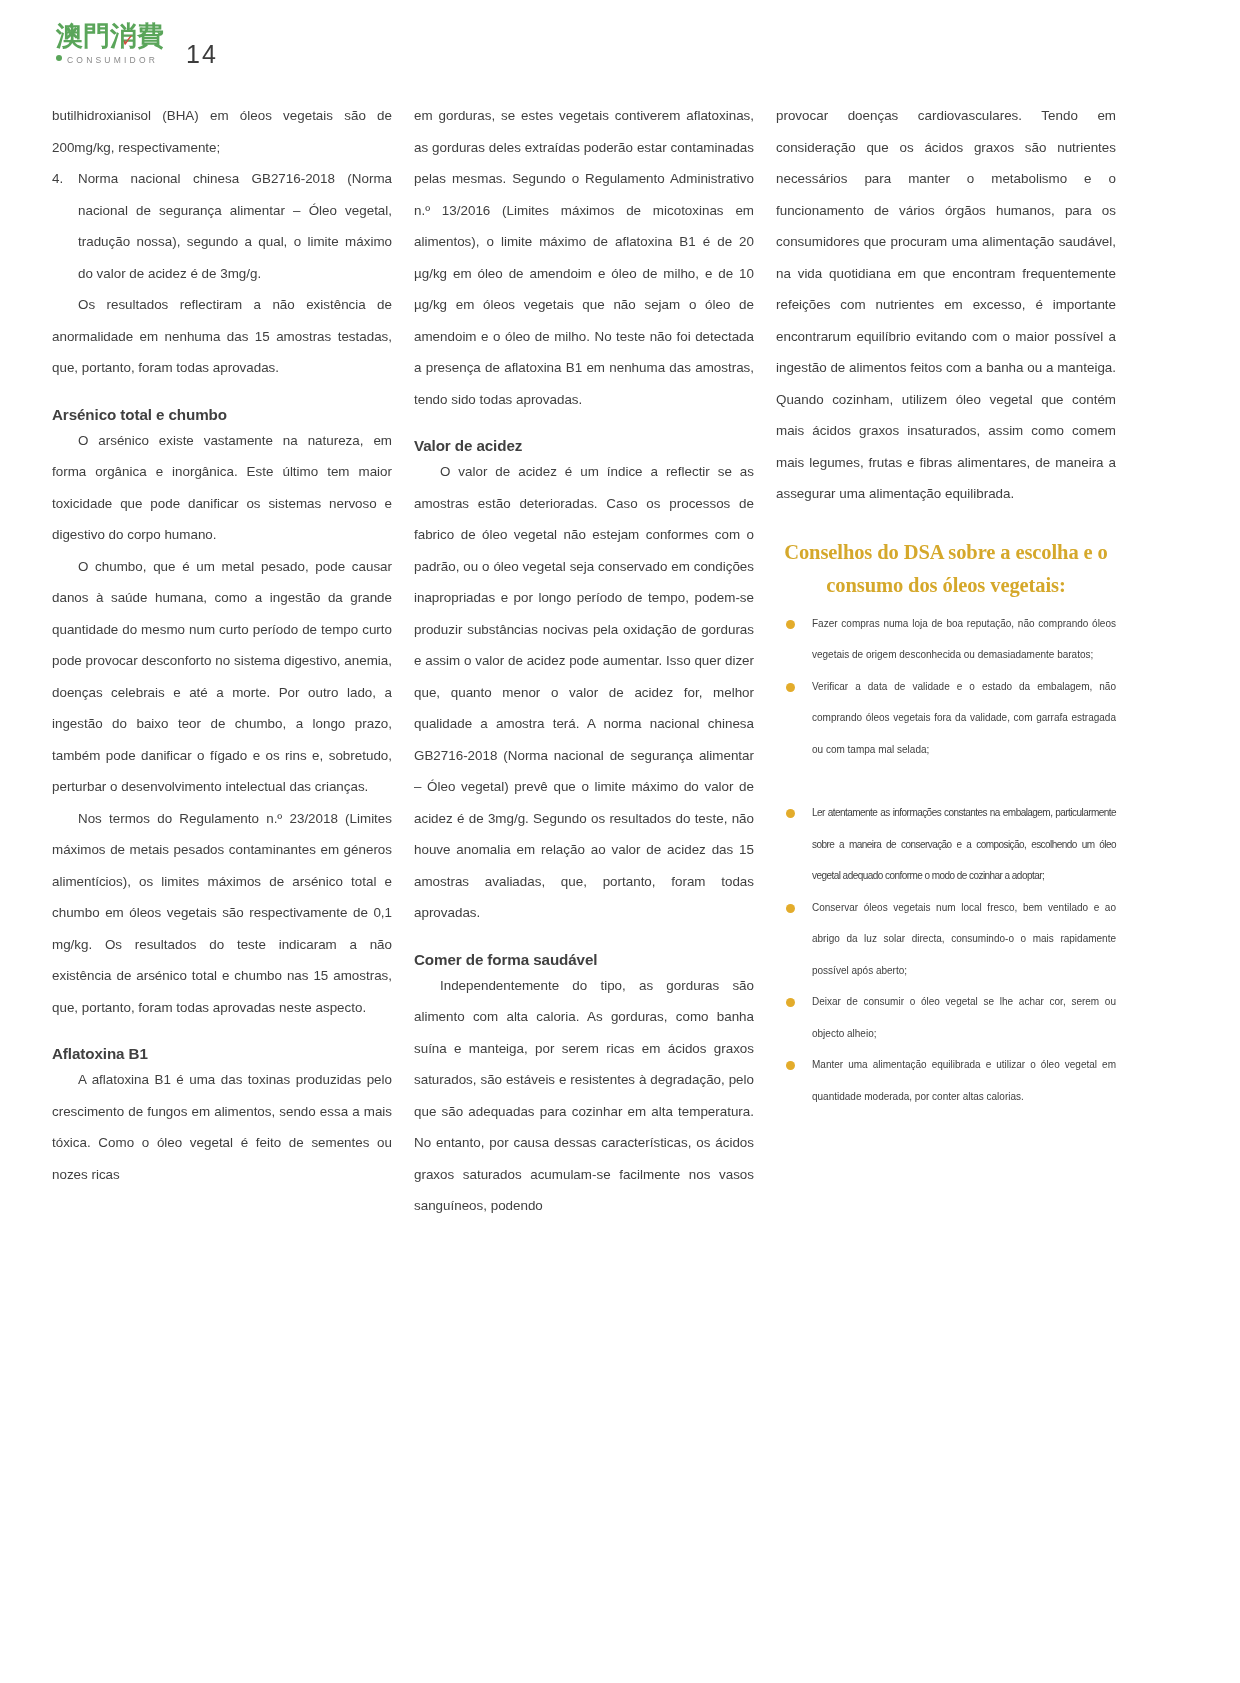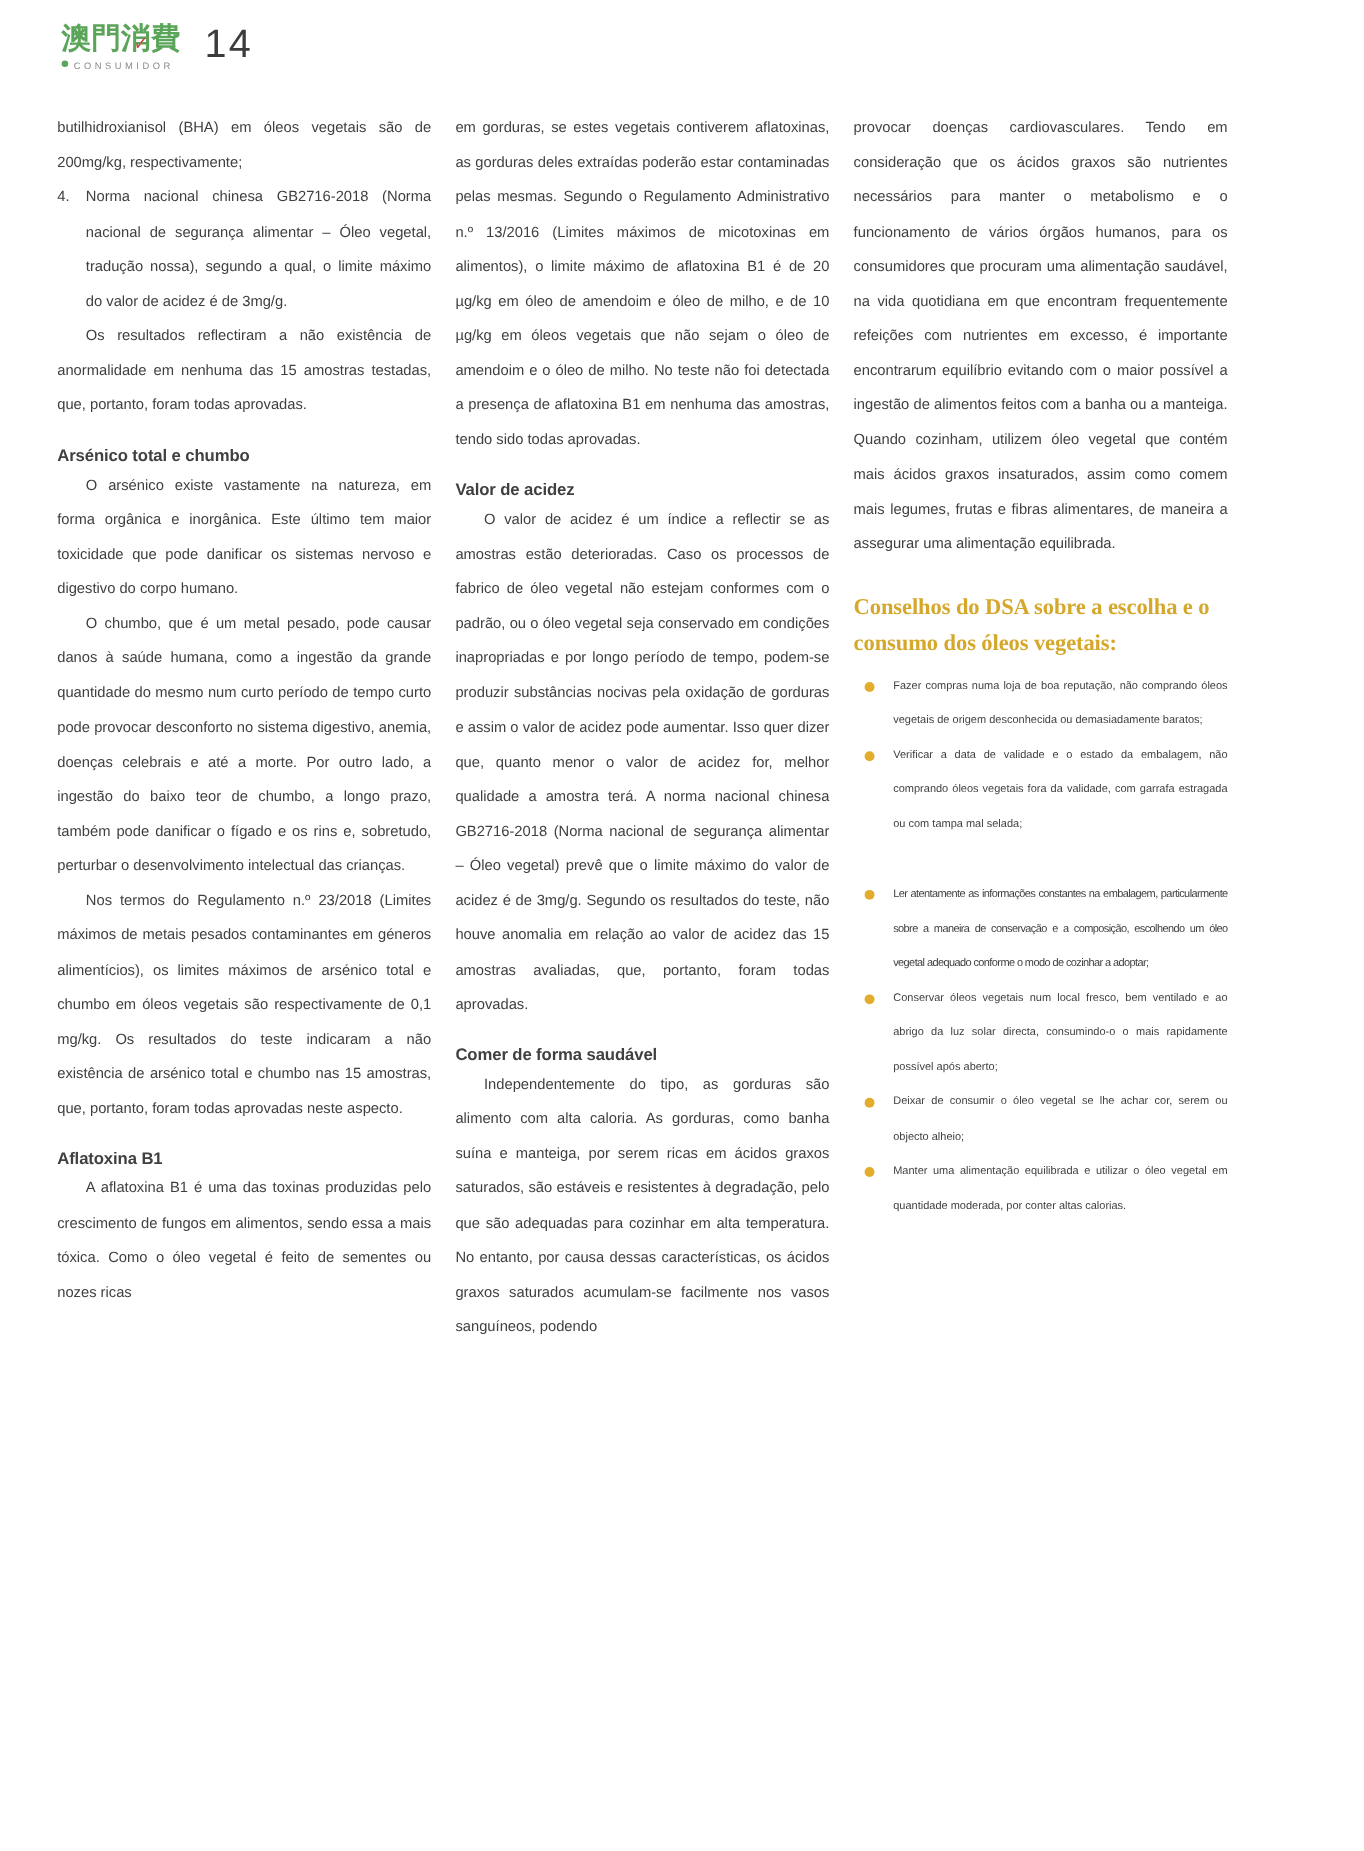--- a/index.html
+++ b/index.html
@@ -72,25 +72,25 @@
     display: inline-block;
   }
   .logo-sub-text {
     font-family: "Liberation Sans", sans-serif;
     font-size: 8.5px;
     letter-spacing: 3.2px;
     color: #8a8a8a;
   }
   .page-number {
     font-family: "Liberation Sans", sans-serif;
-    font-size: 36px;
+    font-size: 25px;
     color: #3c3c3c;
     line-height: 1;
     letter-spacing: 2px;
-    margin-top: 0;
+    margin-top: 20px;
   }
 
   
   .columns {
     position: absolute;
     left: 52px;
     top: 100px;
     width: 1128px;
     display: flex;
     gap: 22px;
@@ -143,20 +143,21 @@
 
   
   h2.sec-gold {
     margin: 26px 0 6px 0;
     font-family: "Liberation Serif", serif;
     font-size: 20.5px;
     font-weight: bold;
     color: #d5a82b;
     line-height: 33px;
     letter-spacing: -0.1px;
+    text-align: center;
   }
 
   
   ul.advice {
     list-style: none;
     margin: 2px 0 0 0;
     padding: 0;
   }
   ul.advice li {
     position: relative;

